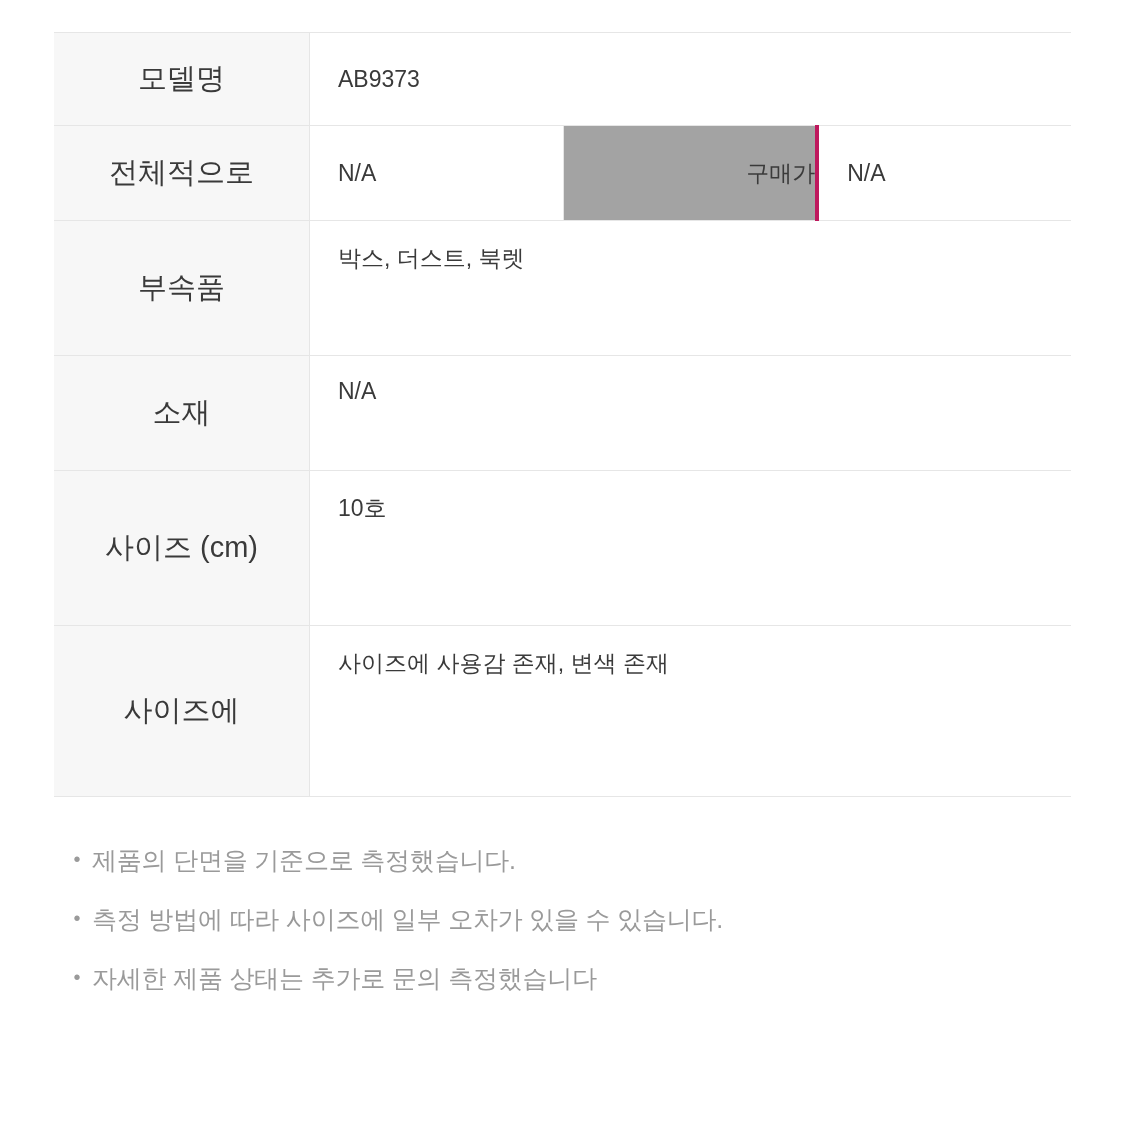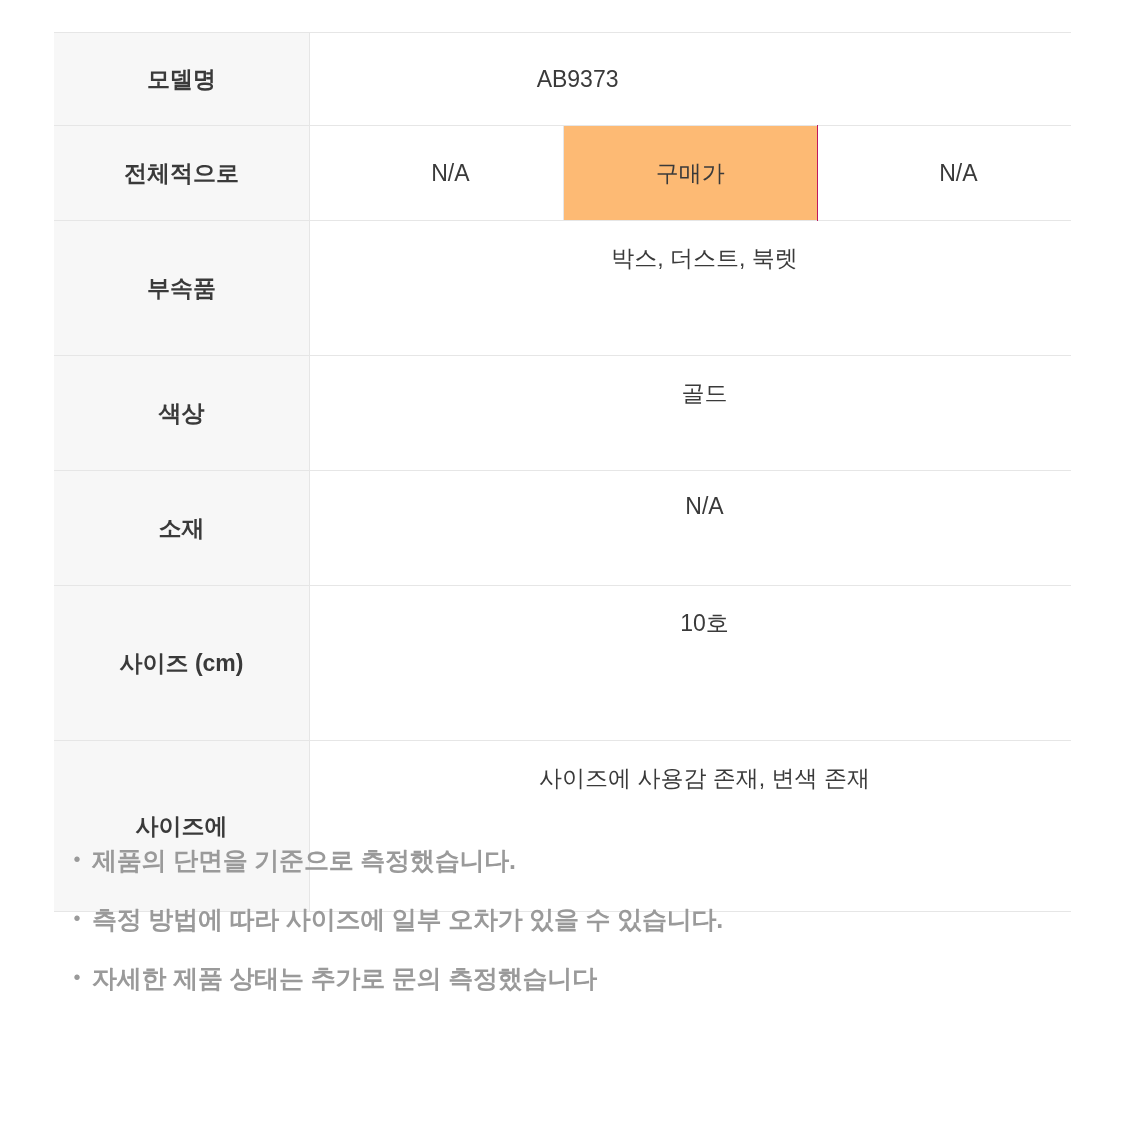--- a/index.html
+++ b/index.html
@@ -32,45 +32,45 @@
     table-layout: fixed;
   }
   .spec-table tr {
     border-top: 1px solid #e6e6e6;
   }
   .spec-table tr:last-child {
     border-bottom: 1px solid #e6e6e6;
   }
   .spec-table th {
     background: #f7f7f7;
-    font-weight: 700;
-    font-size: 23px;
+    font-weight: 400;
+    font-size: 29px;
     color: #3a3a3a;
     text-align: center;
     vertical-align: middle;
     border-right: 1px solid #e6e6e6;
     padding: 0;
     width: 255px;
   }
   .spec-table td {
     background: #ffffff;
     font-size: 23px;
     color: #3a3a3a;
-    text-align: center;
+    text-align: left;
     vertical-align: top;
     padding: 22px 0 0 28px;
     border-right: 0;
   }
   .spec-table td.mid-label {
-    background: #fdba74;
-    text-align: center;
+    background: #a3a3a3;
+    text-align: right;
     vertical-align: middle;
     padding: 0;
     border-left: 1px solid #e6e6e6;
-    border-right: 1px solid #be185d;
+    border-right: 4px solid #be185d;
     width: 236px;
   }
   .r-model th, .r-model td { height: 92px; }
   .r-model td { vertical-align: middle; padding-top: 0; }
   .r-year th, .r-year td { height: 94px; }
   .r-year td { vertical-align: middle; padding-top: 0; }
   .r-acc th, .r-acc td { height: 112px; }
   .r-color th, .r-color td { height: 92px; }
   .r-material th, .r-material td { height: 92px; }
   .r-size th, .r-size td { height: 132px; }
@@ -94,21 +94,20 @@
   .note-bullet {
     width: 30px;
     flex: 0 0 30px;
     text-align: center;
     font-size: 20px;
     line-height: 1.45;
     color: #9a9a9a;
   }
   .note-text {
     flex: 1 1 auto;
-    font-weight: bold;
   }
 </style>
 </head>
 <body>
 
 <div class="page">
 
   <table class="spec-table">
     <tbody>
       <tr class="r-model">
@@ -117,24 +116,20 @@
       </tr>
       <tr class="r-year">
         <th>전체적으로</th>
         <td>N/A</td>
         <td class="mid-label">구매가</td>
         <td>N/A</td>
       </tr>
       <tr class="r-acc">
         <th>부속품</th>
         <td colspan="3">박스, 더스트, 북렛</td>
-      </tr>
-      <tr class="r-color">
-        <th>색상</th>
-        <td colspan="3">골드</td>
       </tr>
       <tr class="r-material">
         <th>소재</th>
         <td colspan="3">N/A</td>
       </tr>
       <tr class="r-size">
         <th>사이즈 (cm)</th>
         <td colspan="3">10호</td>
       </tr>
       <tr class="r-note">

